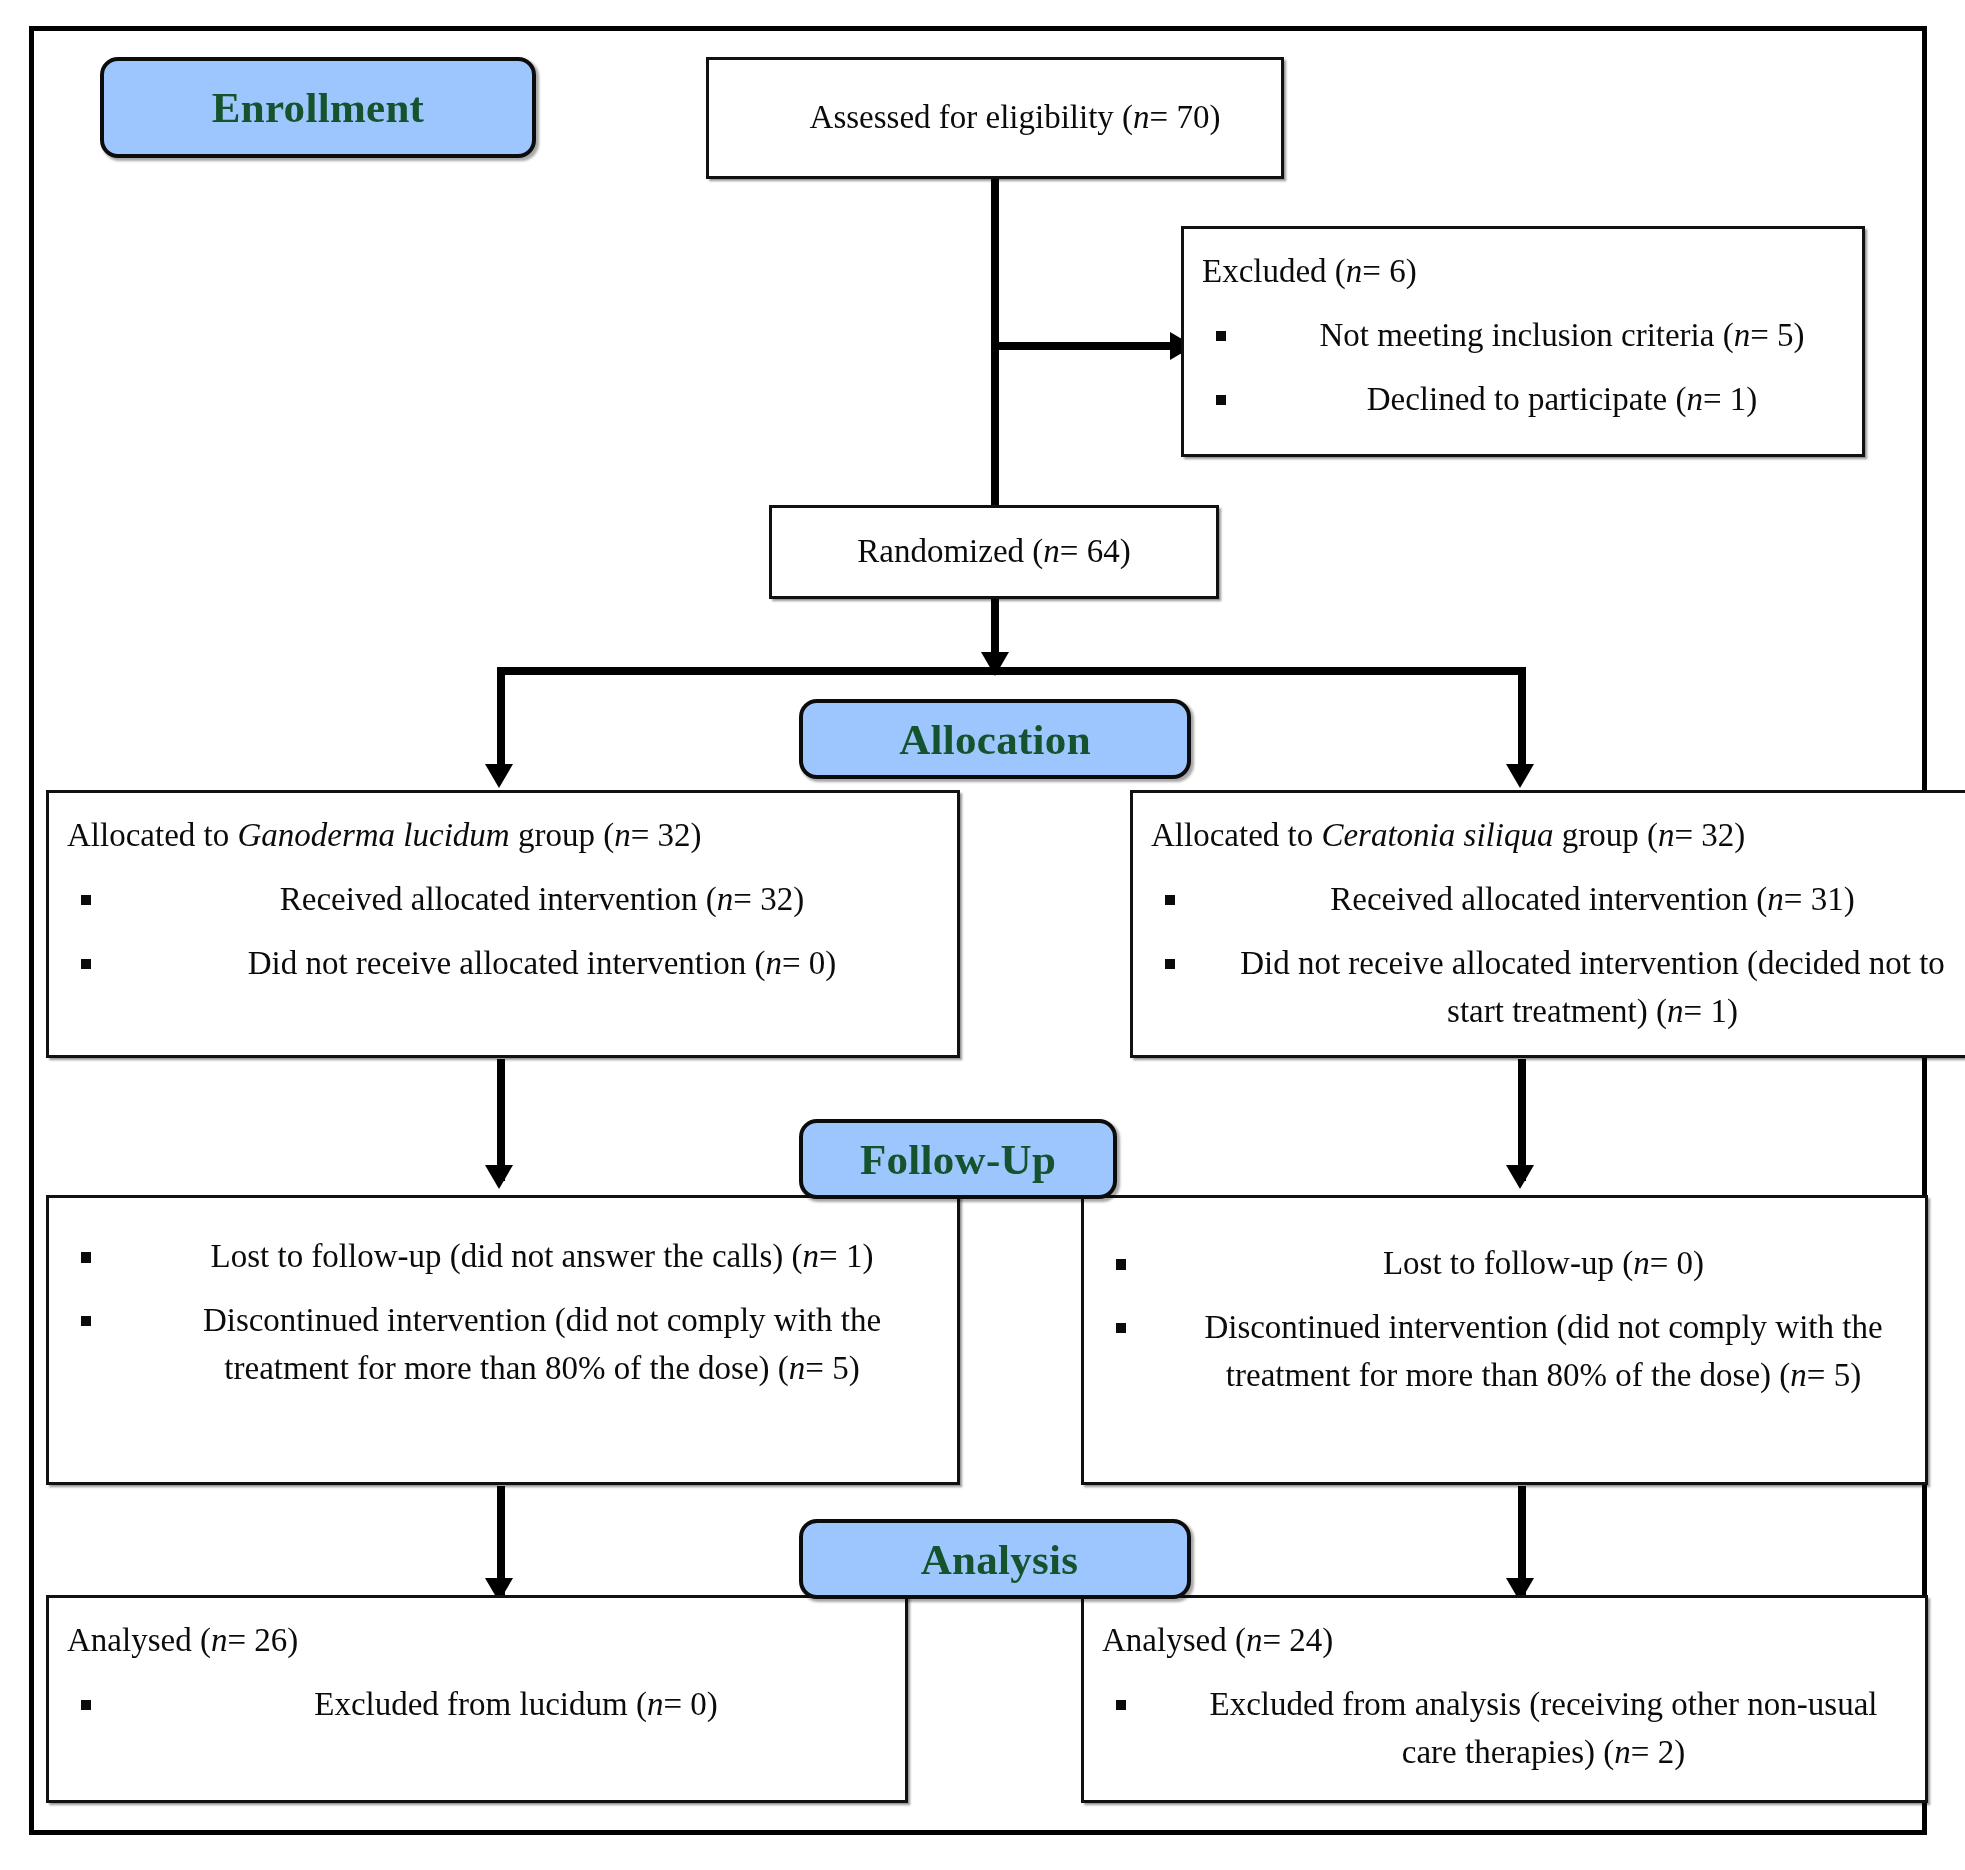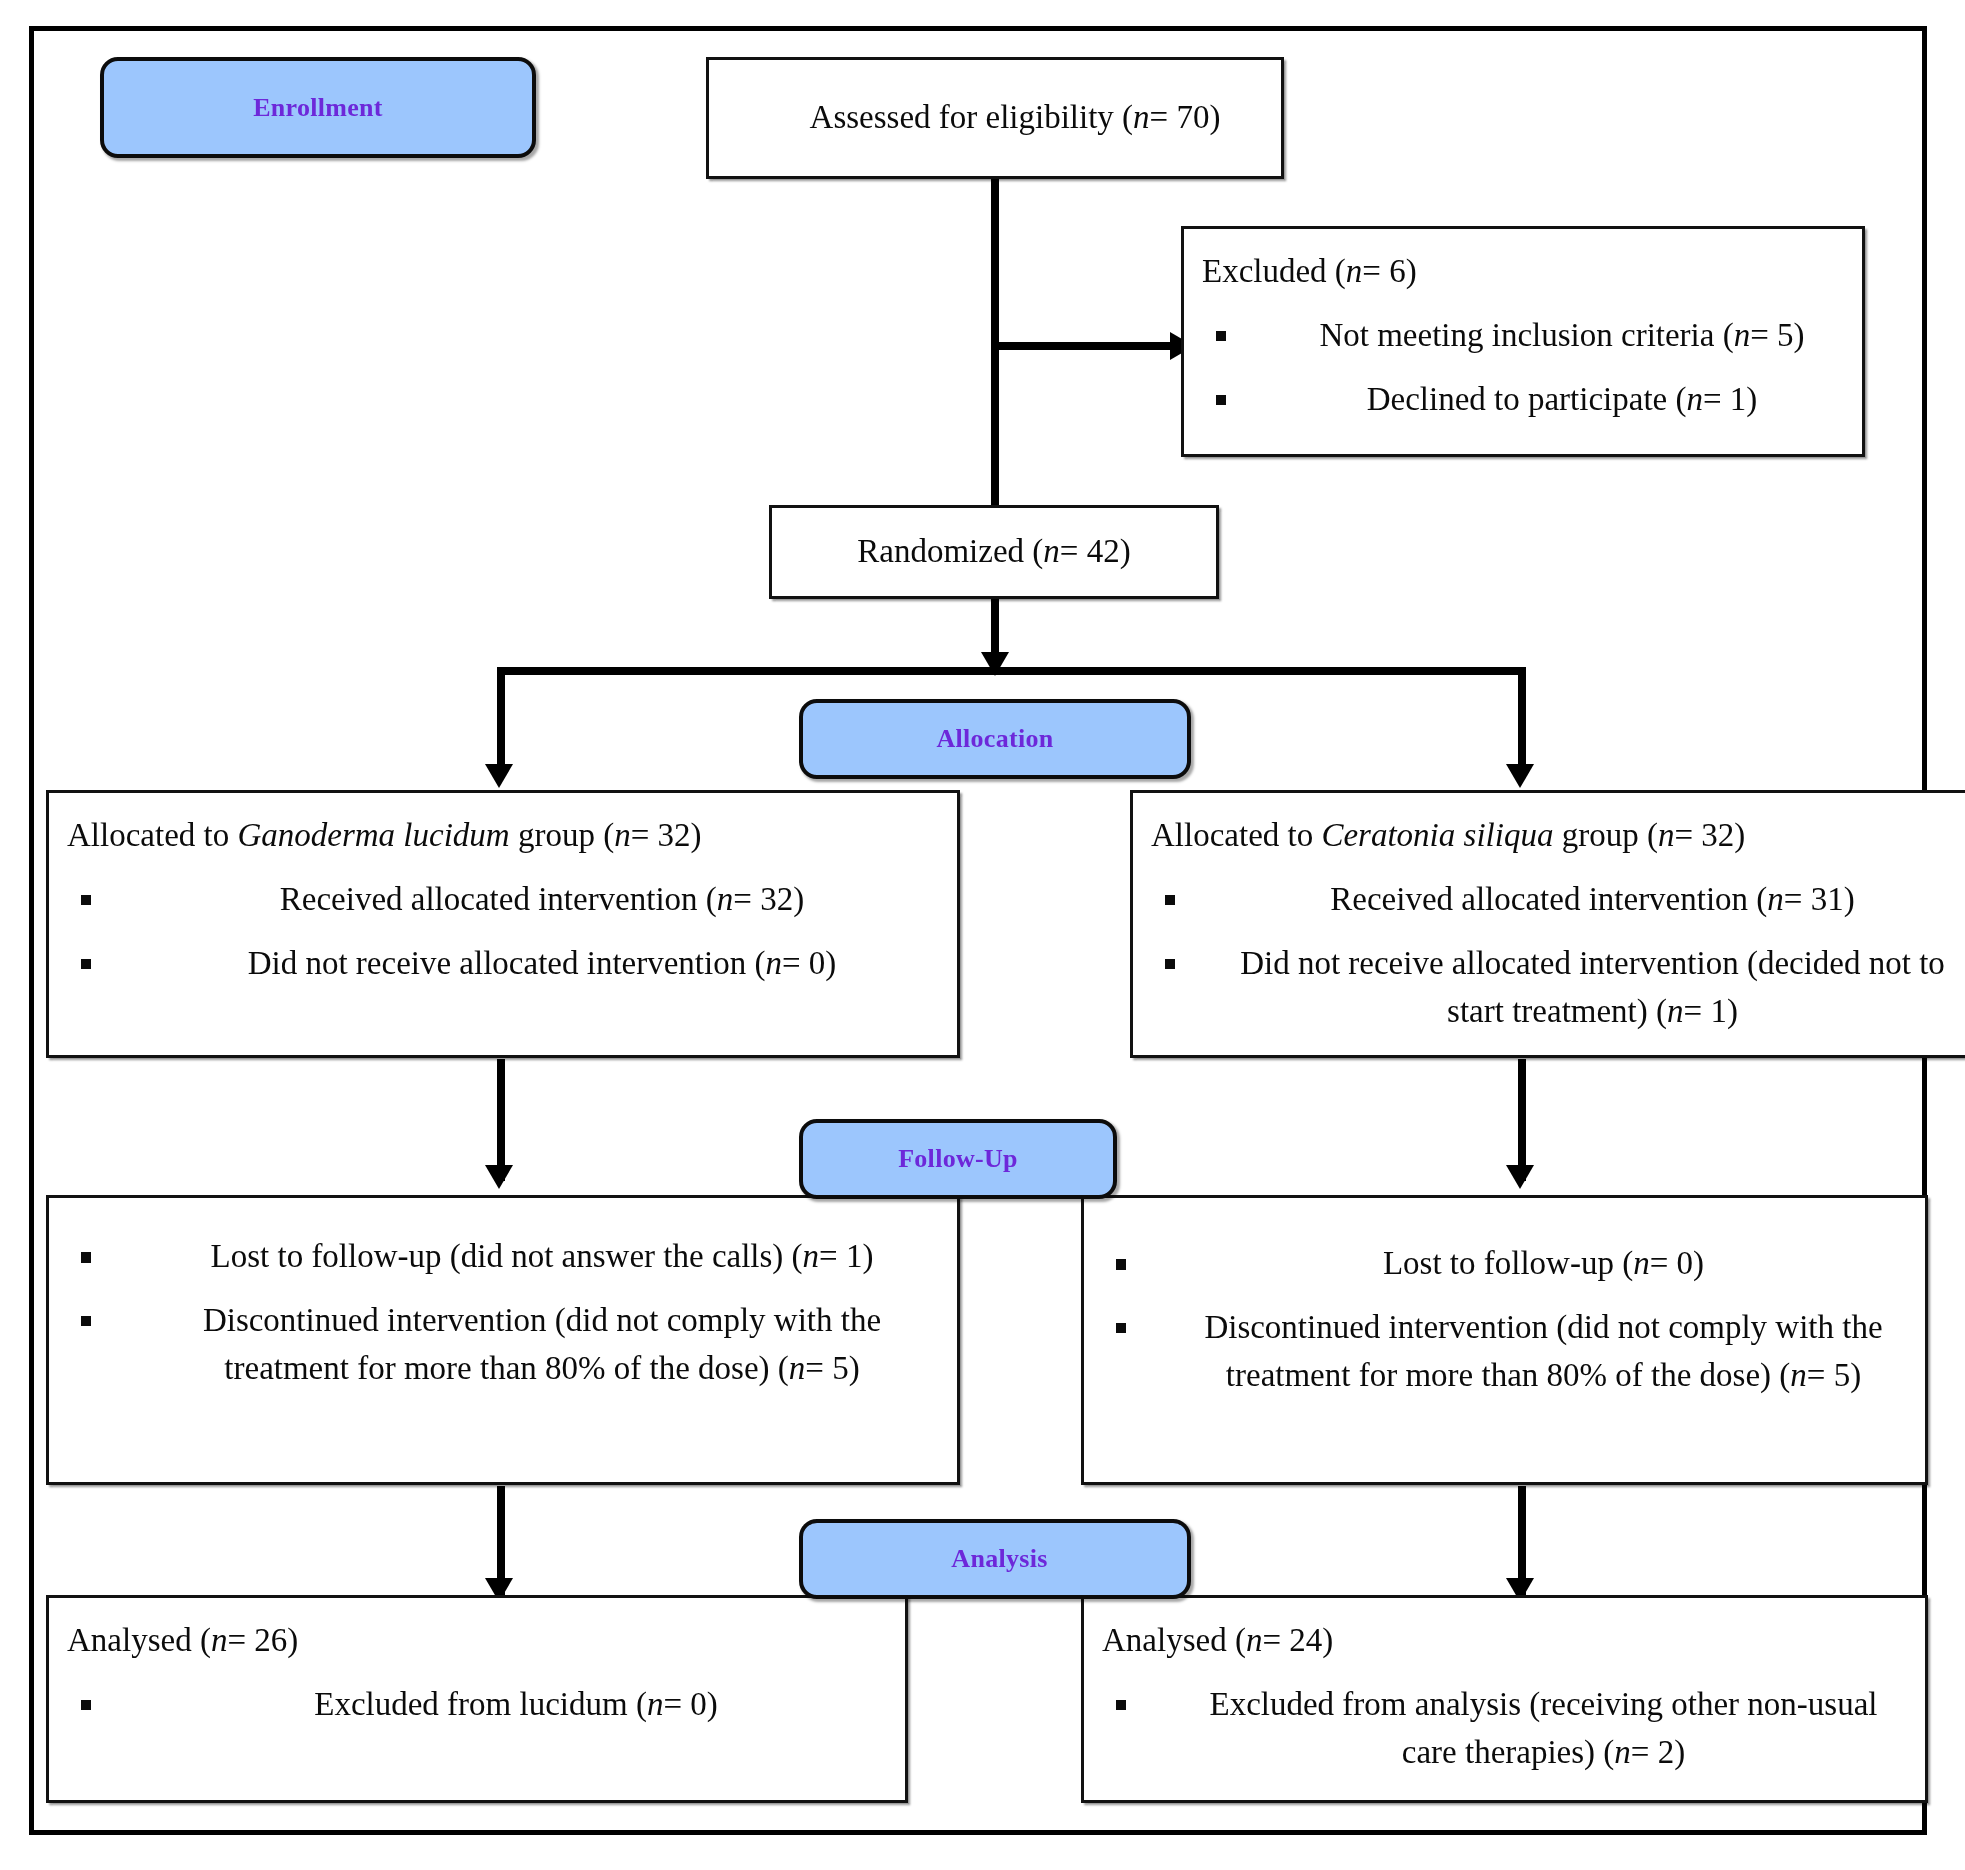--- a/index.html
+++ b/index.html
@@ -28,23 +28,23 @@
     border: 5.8px solid #000000;
     box-sizing: border-box;
   }
   
   .stage-label {
     position: absolute;
     background: #9CC6FD;
     border: 4.7px solid #0c0c0c;
     border-radius: 18px;
     box-sizing: border-box;
-    color: #6d28d9;
+    color: #14532d;
     font-weight: bold;
-    font-size: 26px;
+    font-size: 43px;
     line-height: 1;
     display: flex;
     align-items: center;
     justify-content: center;
     letter-spacing: 0.3px;
     z-index: 40;
     box-shadow: 2.1px 2.6px 2.6px rgba(0,0,0,0.35);
   }
   
   .node-box {
@@ -165,21 +165,21 @@
         <li>
           <span>Declined to participate (</span><span class="it">n</span><span>= 1)</span>
         </li>
       </ul>
     </div>
   </div>
 
   <div class="node-box" style="left:769px; top:505px; width:450px; height:94px;">
     <div class="node-inner center">
       <div>
-        <span>Randomized (</span><span class="it">n</span><span>= 42)</span>
+        <span>Randomized (</span><span class="it">n</span><span>= 64)</span>
       </div>
     </div>
   </div>
 
   <div class="vline thick" style="left:991px; top:598px; height:68px;"></div>
   <div class="arrow-down" style="left:981px; top:652px;"></div>
 
   <div class="hline thick-h" style="left:497px; top:667px; width:1025px;"></div>
   <div class="vline thick" style="left:497px; top:667px; height:111px;"></div>
   <div class="arrow-down" style="left:485px; top:764px;"></div>

